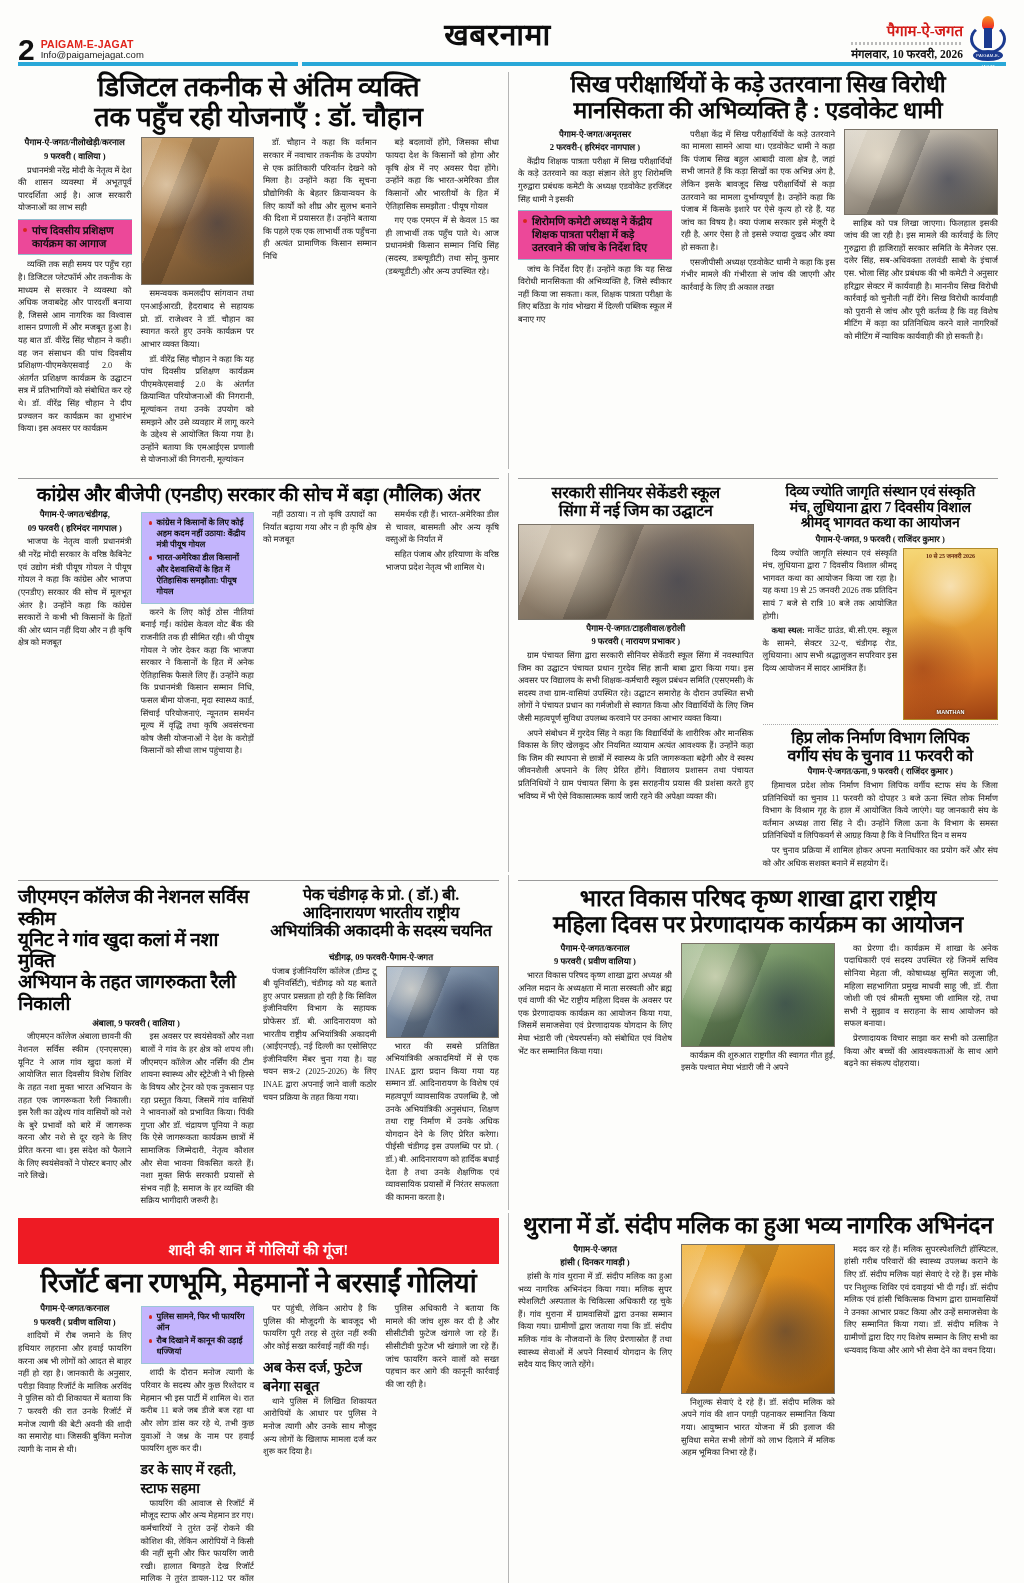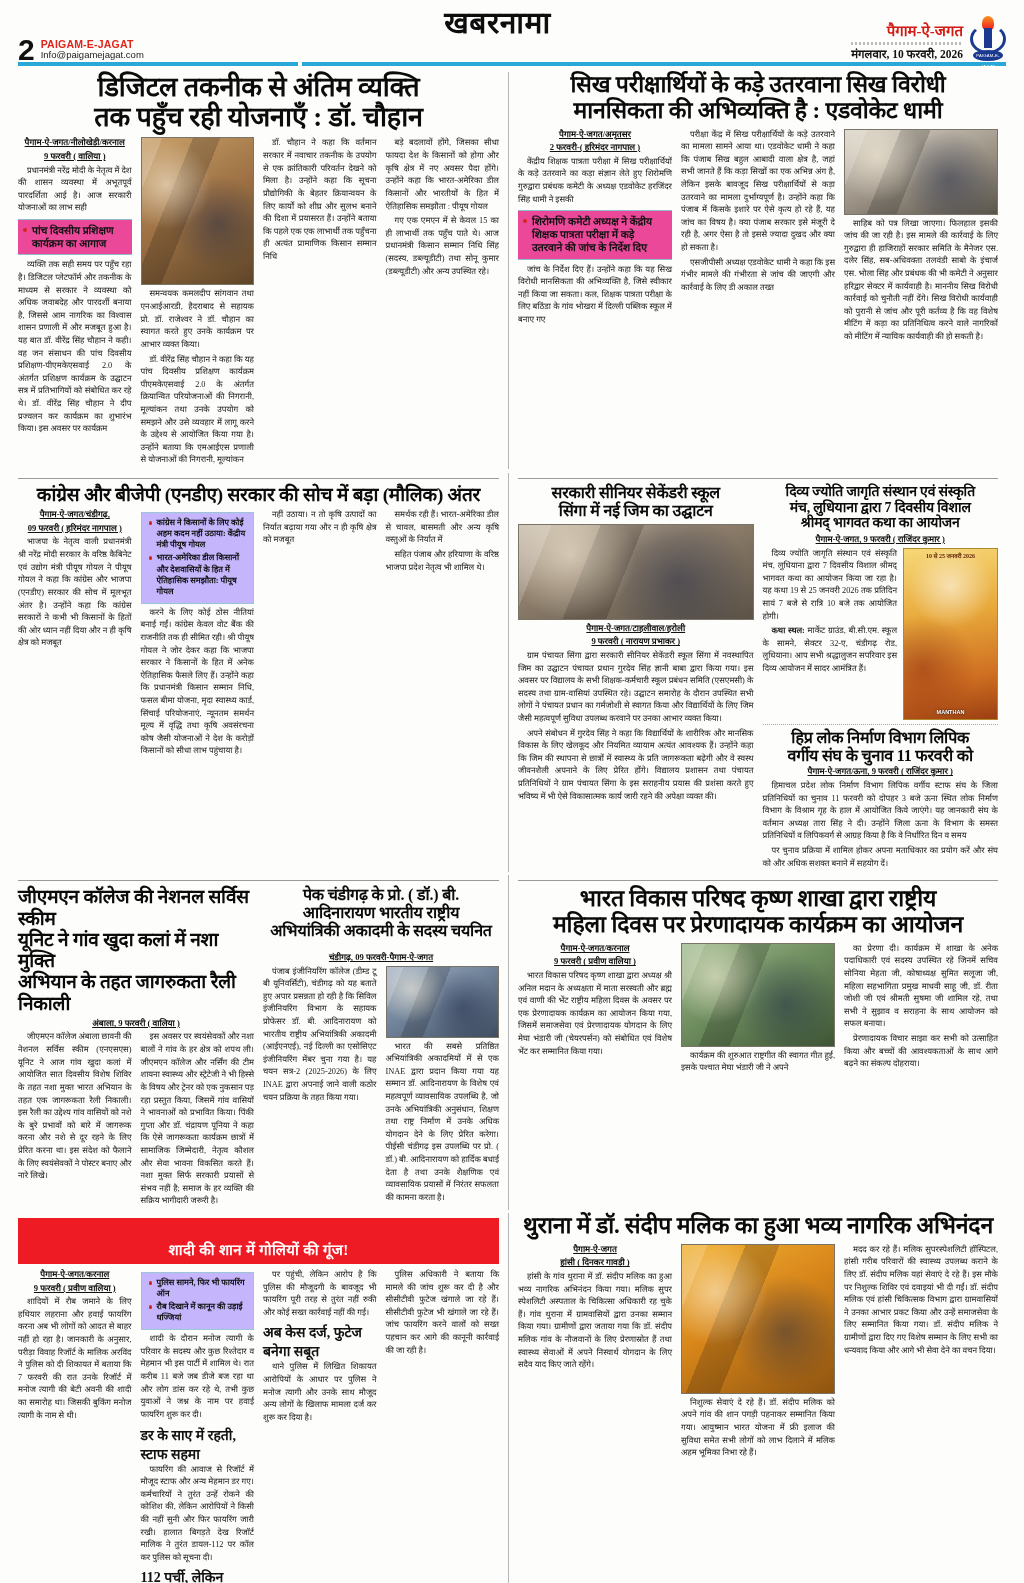--- a/index.html
+++ b/index.html
@@ -47,21 +47,21 @@
     font-family: "Liberation Sans", sans-serif;
     font-size: 9.5px;
     color: #1a1a1a;
   }
   .mh-center {
     font-family: "Liberation Serif", serif;
     font-weight: bold;
     font-size: 30px;
     color: #0d0d0d;
     letter-spacing: .5px;
-    padding-bottom: 20px;
+    padding-bottom: 8px;
   }
   .mh-right { display: flex; align-items: flex-end; gap: 7px; }
   .mh-rtxt { text-align: right; line-height: 1.3; }
   .mh-logo-word {
     font-family: "Liberation Serif", serif;
     font-weight: bold;
     font-size: 15px;
     color: #d31b16;
   }
   .mh-dotline {
@@ -130,21 +130,20 @@
   .hl-xs  { font-size: 14px; }
 
   .byline {
     font-family: "Liberation Serif", serif;
     font-weight: bold;
     font-size: 8.6px;
     text-align: center;
     line-height: 1.35;
     color: #111;
     margin-bottom: 2px;
-    text-decoration: underline;
   }
   .body {
     font-family: "Liberation Serif", serif;
     font-size: 8.3px;
     line-height: 1.52;
     text-align: justify;
     color: #1a1a1a;
     hyphens: auto;
   }
   .body p { margin: 0 0 2px 0; text-indent: 9px; }
@@ -544,20 +543,21 @@
           </div>
         </div>
       </div>
     </div>
   </div>
 
   <div class="maingrid" style="margin-top:3px">
 
     <div class="mg-left">
       <div class="redbar">शादी की शान में गोलियों की गूंज!</div>
+      <div class="hl hl-xl">रिजॉर्ट बना रणभूमि, मेहमानों ने बरसाईं गोलियां</div>
       <div class="cols4" style="margin-top:5px">
         <div>
           <div class="byline">पैगाम-ऐ-जगत/करनाल</div>
           <div class="byline">9 फरवरी ( प्रवीण वालिया )</div>
           <div class="body">
               <p>शादियों में रौब जमाने के लिए हथियार लहराना और हवाई फायरिंग करना अब भी लोगों को आदत से बाहर नहीं हो रहा है। जानकारी के अनुसार, परीड़ा विवाह रिजॉर्ट के मालिक अरविंद ने पुलिस को दी शिकायत में बताया कि 7 फरवरी की रात उनके रिजॉर्ट में मनोज त्यागी की बेटी अवनी की शादी का समारोह था। जिसकी बुकिंग मनोज त्यागी के नाम से थी।</p>
             </div>
         </div>
         <div>
           <div class="bullets">

